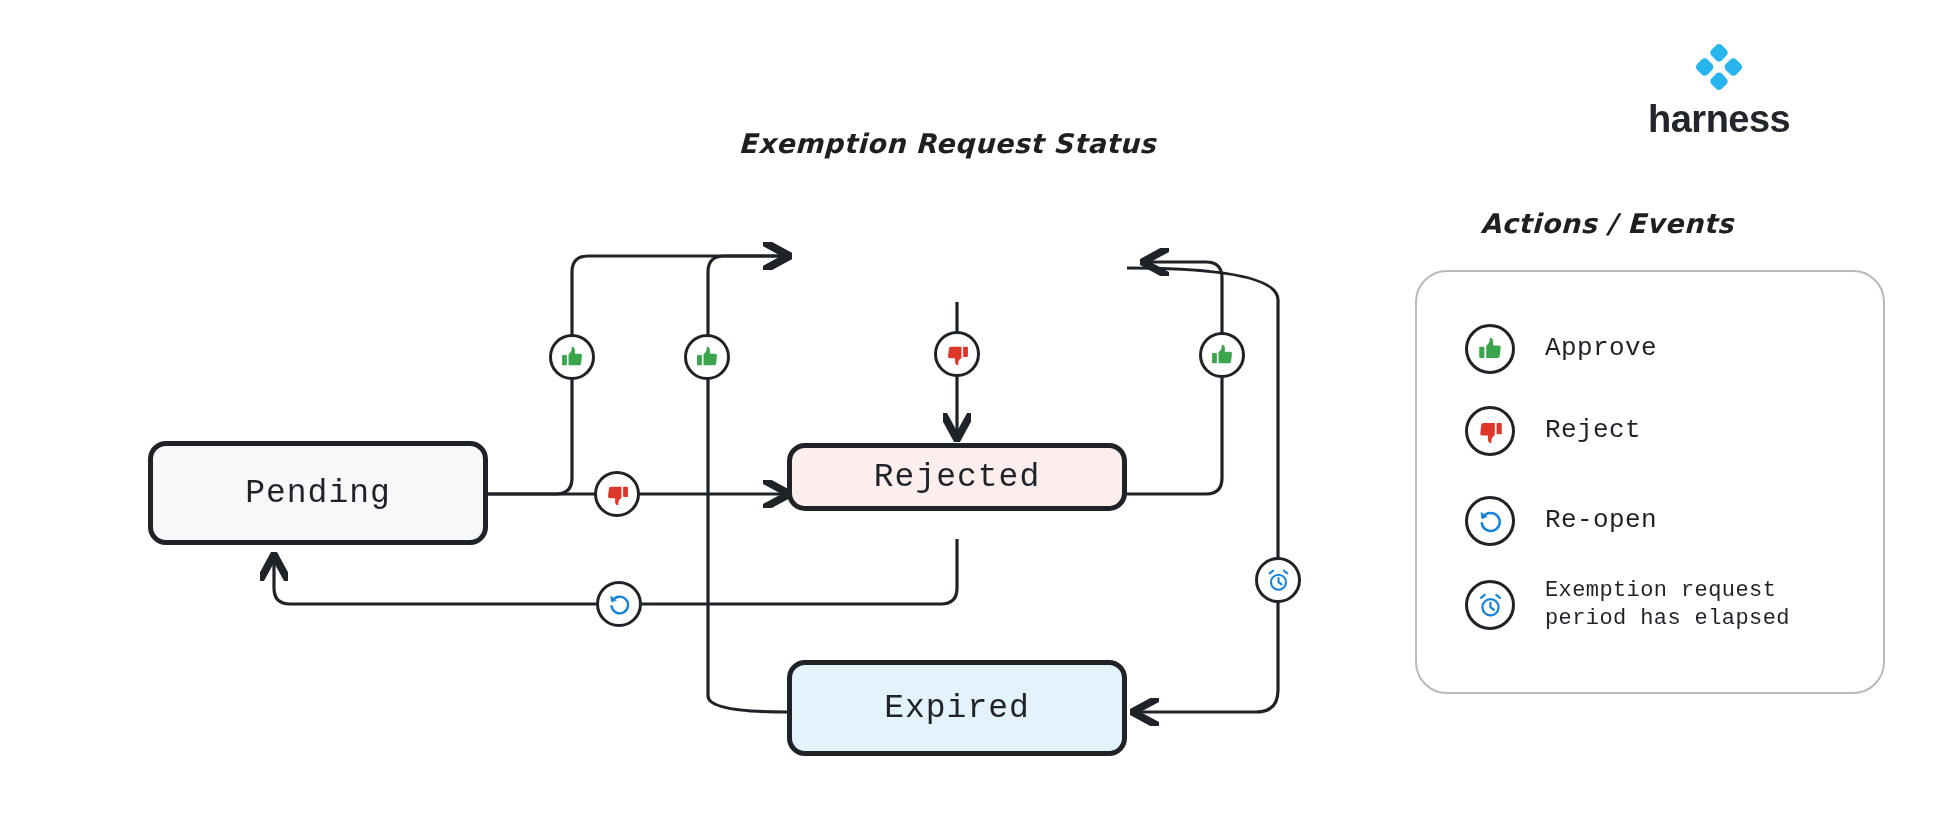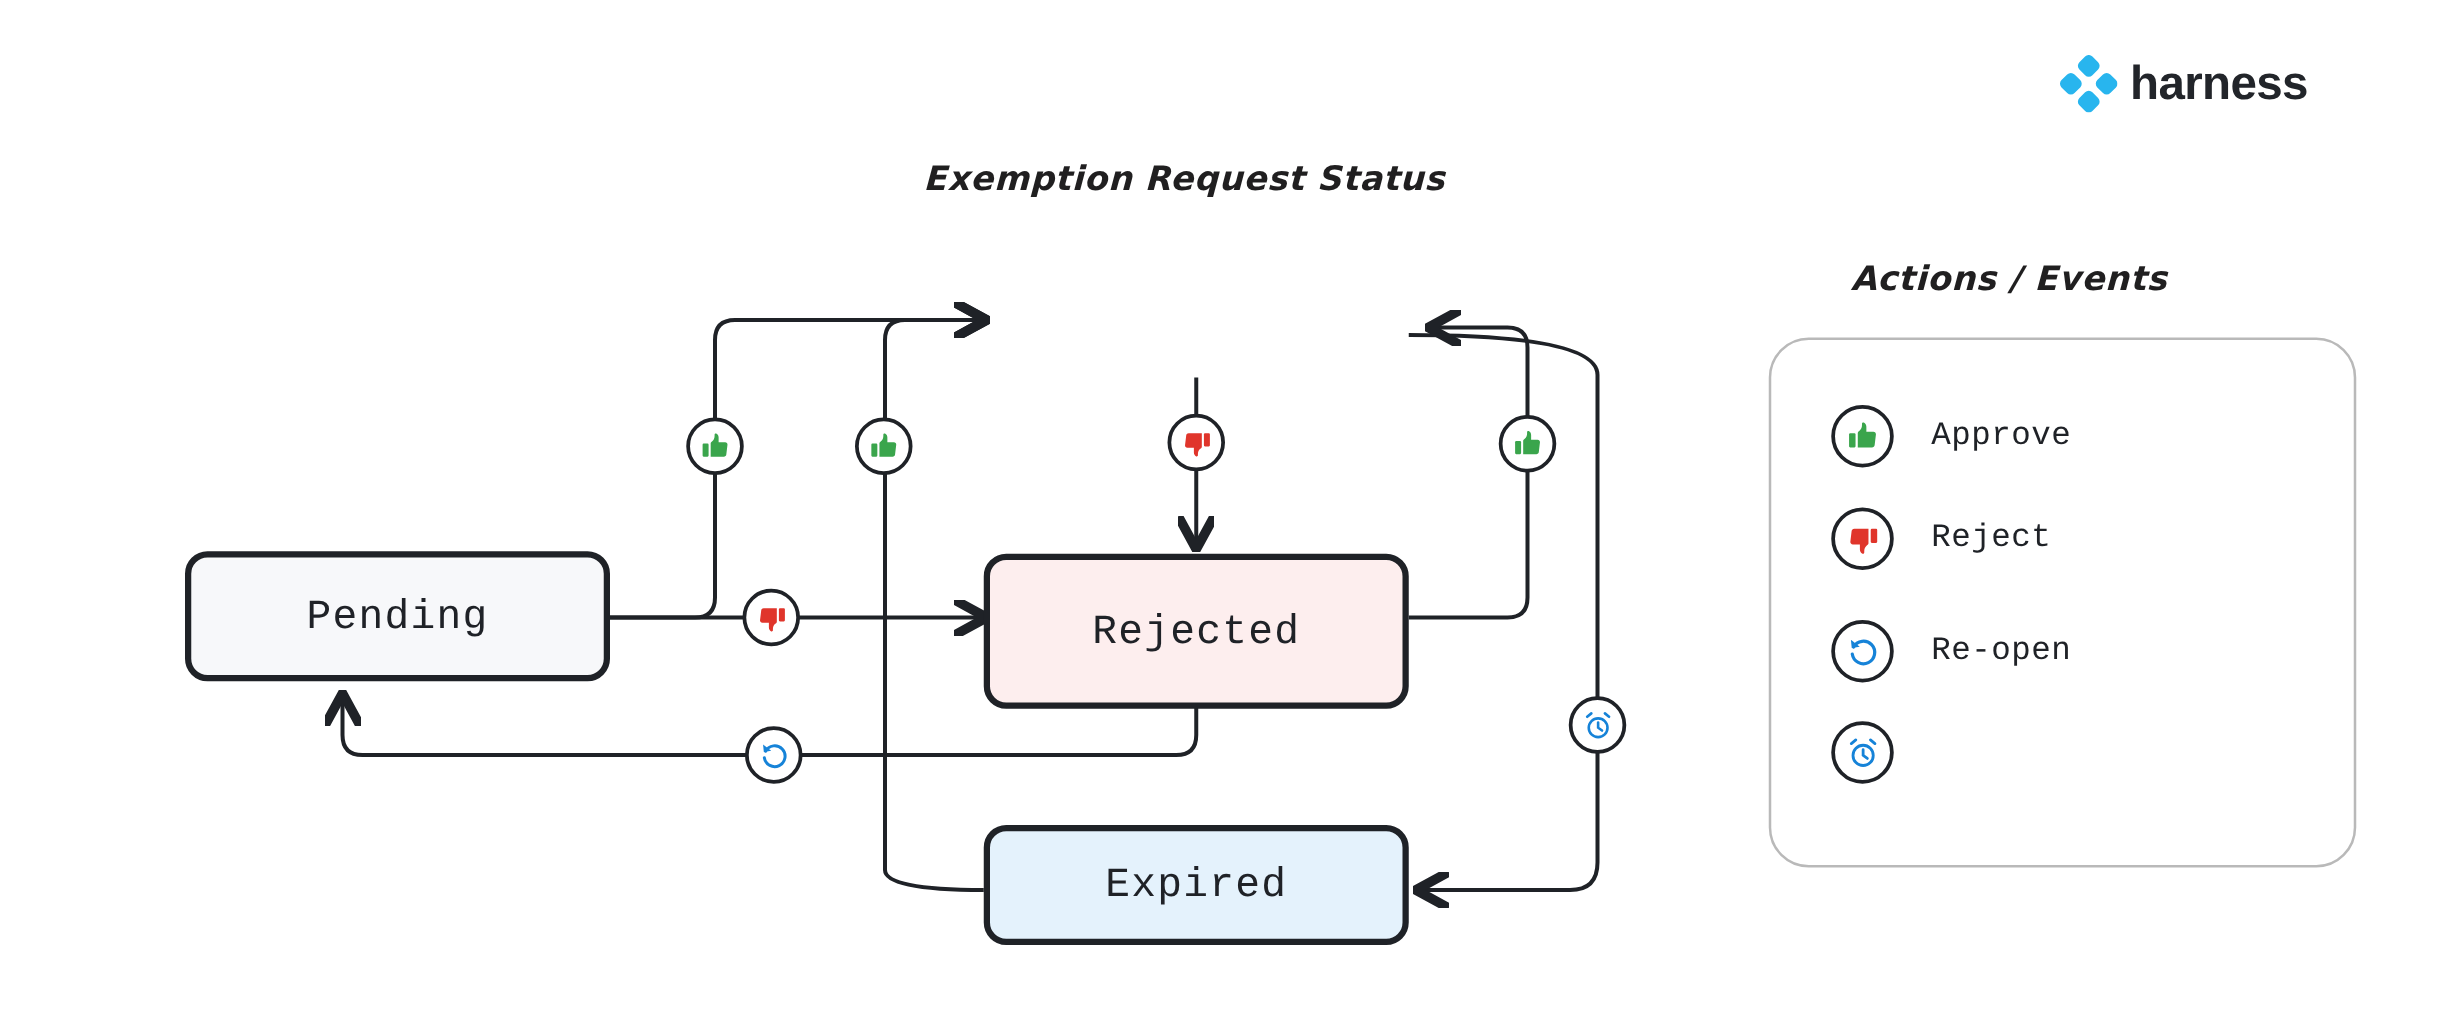--- a/index.html
+++ b/index.html
@@ -6,21 +6,21 @@
   html, body {
     margin: 0; padding: 0;
     width: 1952px; height: 828px;
     background: #ffffff;
     font-family: "Liberation Mono", "DejaVu Sans Mono", monospace;
     overflow: hidden;
   }
   #root { position: relative; width: 1952px; height: 828px; background:#fff; }
 
   
-  .logo { position:absolute; left:1648px; top:44px; display:flex; align-items:center; gap:10px; }
+  .logo { position:absolute; left:1648px; top:44px; display:flex; align-items:center; gap:10px;flex-direction:column; }
   .logo-mark { width:46px; height:46px; display:block; }
   .logo-text {
     font-family: "Liberation Sans", sans-serif;
     font-weight: 700; font-size: 38px; color:#22252a;
     letter-spacing:-0.5px; line-height:1;
   }
 
   
   .hand {
     font-family: "DejaVu Sans", sans-serif;
@@ -44,21 +44,21 @@
     position:absolute;
     border:5px solid #1f2227;
     border-radius:18px;
     display:flex; align-items:center; justify-content:center;
     font-family:"Liberation Mono","DejaVu Sans Mono",monospace;
     font-size:33px; color:#1f2227; letter-spacing:1px;
     z-index:4;
   }
   #node-pending  { left:112px; top:441px; width:340px; height:104px; background:#f7f8fa;margin-left:36px; }
   #node-approved { left:787px; top:210px; width:340px; height:92px;  background:#e9f7ec; }
-  #node-rejected { left:787px; top:443px; width:340px; height:124px;  background:#fdeeee; }
+  #node-rejected { left:787px; top:443px; width:340px; height:68px;  background:#fdeeee; }
   #node-expired  { left:787px; top:660px; width:340px; height:96px;  background:#e4f2fc; }
 
   
   #edges { position:absolute; left:0; top:0; width:1952px; height:828px; z-index:2; }
   #edges path, #edges line { fill:none; stroke:#1f2227; stroke-width:3.2; }
 
   
   .badge {
     position:absolute; width:46px; height:46px; border-radius:50%;
     background:#fff; border:3.2px solid #1f2227;
@@ -228,16 +228,18 @@
 
     <div class="legend-row" id="legend-row-3">
       <span class="legend-icon">
         <svg viewBox="0 0 24 24">
           <circle cx="12" cy="13.6" r="7.2" fill="none" stroke="#1683d8" stroke-width="2"></circle>
           <path d="M12 9.6 L12 13.6 L15 15.8" fill="none" stroke="#1683d8" stroke-width="2" stroke-linecap="round"></path>
           <path d="M3.6 5.2 L6.8 2.6" stroke="#1683d8" stroke-width="2" stroke-linecap="round"></path>
           <path d="M20.4 5.2 L17.2 2.6" stroke="#1683d8" stroke-width="2" stroke-linecap="round"></path>
         </svg>
       </span>
+      <span class="legend-label small">Exemption request
+period has elapsed</span>
     </div>
 
   </div>
 </div>
 
 </body></html>

